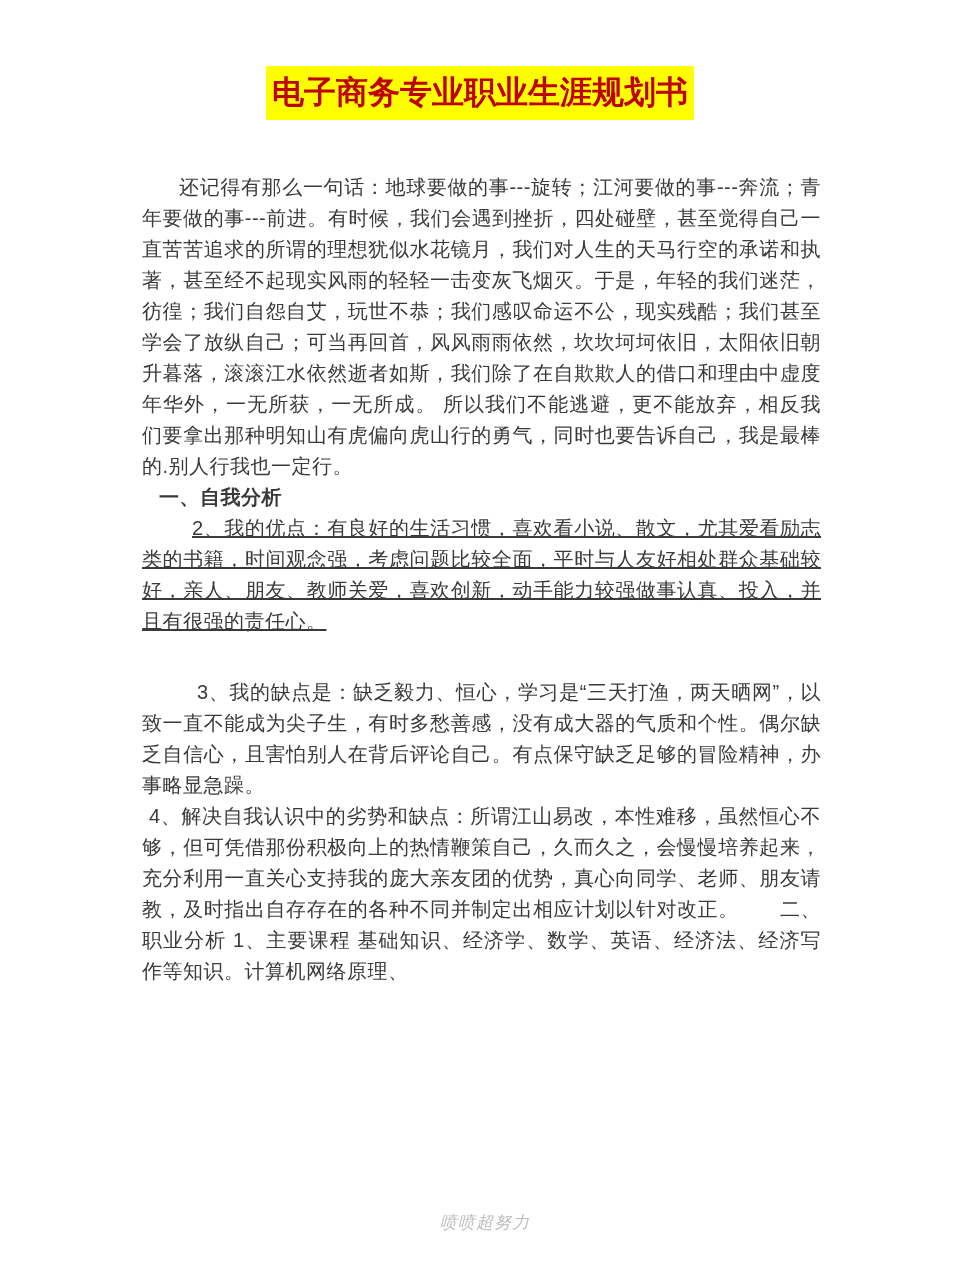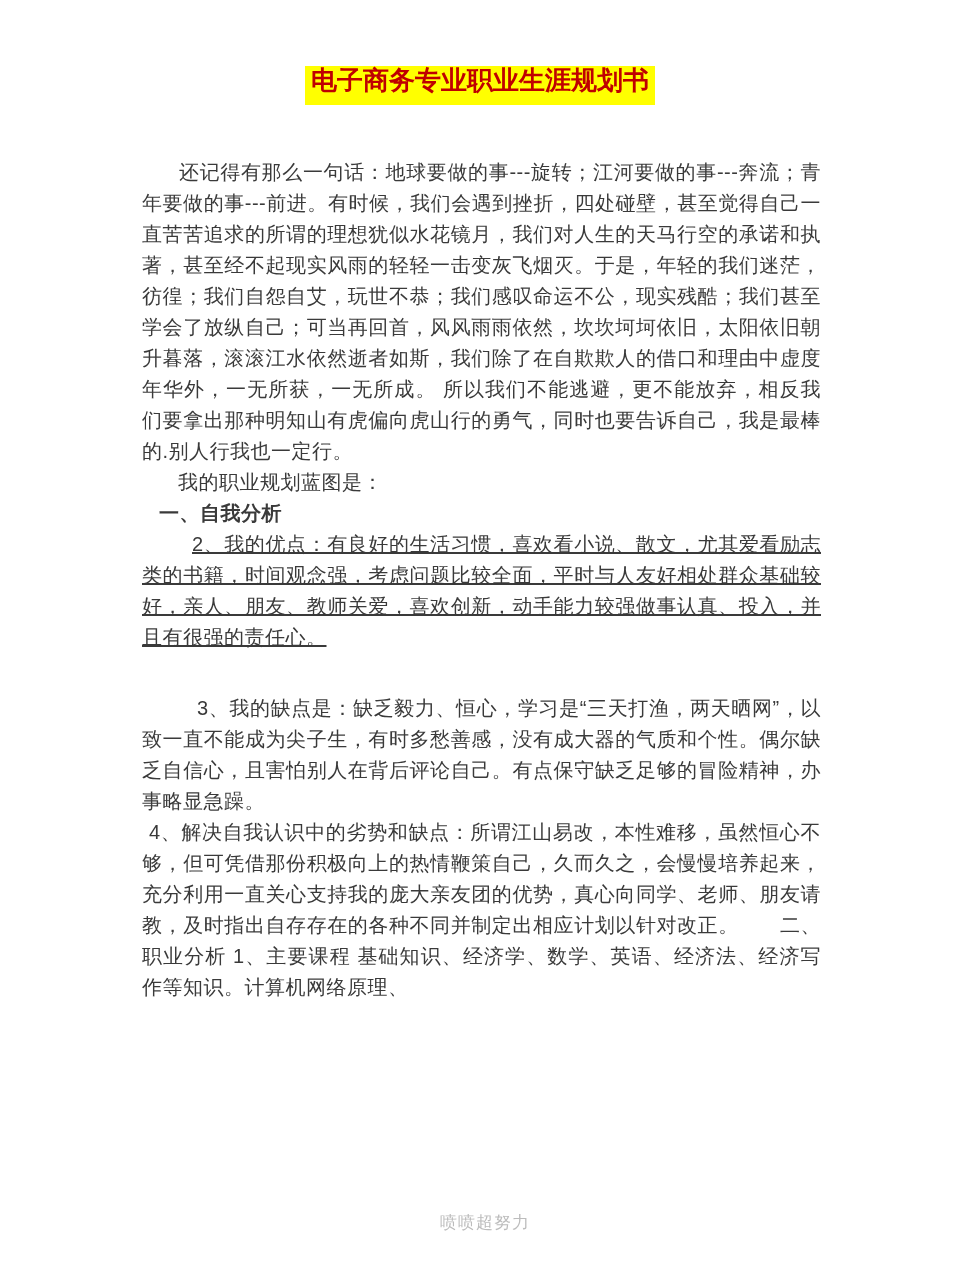--- a/index.html
+++ b/index.html
@@ -20,23 +20,23 @@
   .title-wrap{
     text-align:center;
     padding-top:66px;
     margin-bottom:52px;
   }
   .doc-title{
     display:inline-block;
     background:var(--title-highlight);
     color:var(--title-text);
     font-weight:bold;
-    font-size:26px;
+    font-size:32px;
     line-height:1.1;
-    padding:0 6px 10px 6px;
+    padding:9px 6px 10px 6px;
   }
   .doc-body{
     width:679px;
     margin-left:142px;
     font-size:20px;
     line-height:31px;
     letter-spacing:0.5px;
     color:var(--body-text);
     text-align:justify;
   }
@@ -44,33 +44,33 @@
   .doc-body .heading{font-weight:bold;}
   .doc-body .b{font-weight:bold;font-family:Liberation Serif, serif;}
   .watermark{
     position:absolute;
     left:10px;right:0;
     bottom:46px;
     text-align:center;
     font-size:17px;
     letter-spacing:1px;
     color:var(--watermark);
+    font-style:italic;
   }
 </style>
 </head>
 <body>
 
 <div class="page">
   <div class="title-wrap">
     <span class="doc-title">电子商务专业职业生涯规划书</span>
   </div>
 
   <div class="doc-body" id="doc-body">
       <p class="para" style="text-indent: 37px;"><span>还记得有那么一句话：地球要做的事---旋转；江河要做的事---奔流；青年要做的事---前进。有时候，我们会遇到挫折，四处碰壁，甚至觉得自己一直苦苦追求的所谓的理想犹似水花镜月，我们对人生的天马行空的承诺和执著，甚至经不起现实风雨的轻轻一击变灰飞烟灭。于是，年轻的我们迷茫，彷徨；我们自怨自艾，玩世不恭；我们感叹命运不公，现实残酷；我们甚至学会了放纵自己；可当再回首，风风雨雨依然，坎坎坷坷依旧，太阳依旧朝升暮落，滚滚江水依然逝者如斯，我们除了在自欺欺人的借口和理由中虚度年华外，一无所获，一无所成。 所以我们不能逃避，更不能放弃，相反我们要拿出那种明知山有虎偏向虎山行的勇气，同时也要告诉自己，我是最棒的.别人行我也一定行。</span></p>
-      <p class="para" style="text-indent: 36px;"><span>我的职业规划蓝图是：</span></p>
       <p class="para heading" style="text-indent: 17px;"><span class="b">一、自我分析</span></p>
       <p class="para" style="text-indent: 50px; text-decoration: underline;"><span>2、我的优点：有良好的生活习惯，喜欢看小说、散文，尤其爱看励志类的书籍，时间观念强，考虑问题比较全面，平时与人友好相处群众基础较好，亲人、朋友、教师关爱，喜欢创新，动手能力较强做事认真、投入，并且有很强的责任心。</span></p>
       <p class="para" style="text-indent: 55px; margin-top: 40px;"><span>3、我的缺点是：缺乏毅力、恒心，学习是“三天打渔，两天晒网”，以致一直不能成为尖子生，有时多愁善感，没有成大器的气质和个性。偶尔缺乏自信心，且害怕别人在背后评论自己。有点保守缺乏足够的冒险精神，办事略显急躁。</span></p>
       <p class="para" style="text-indent: 7px;"><span>4、解决自我认识中的劣势和缺点：所谓江山易改，本性难移，虽然恒心不够，但可凭借那份积极向上的热情鞭策自己，久而久之，会慢慢培养起来，充分利用一直关心支持我的庞大亲友团的优势，真心向同学、老师、朋友请教，及时指出自存存在的各种不同并制定出相应计划以针对改正。　　二、职业分析 1、主要课程 基础知识、经济学、数学、英语、经济法、经济写作等知识。计算机网络原理、</span></p>
     </div>
 
   <div class="watermark">喷喷超努力</div>
 </div>
 
 </body></html>

